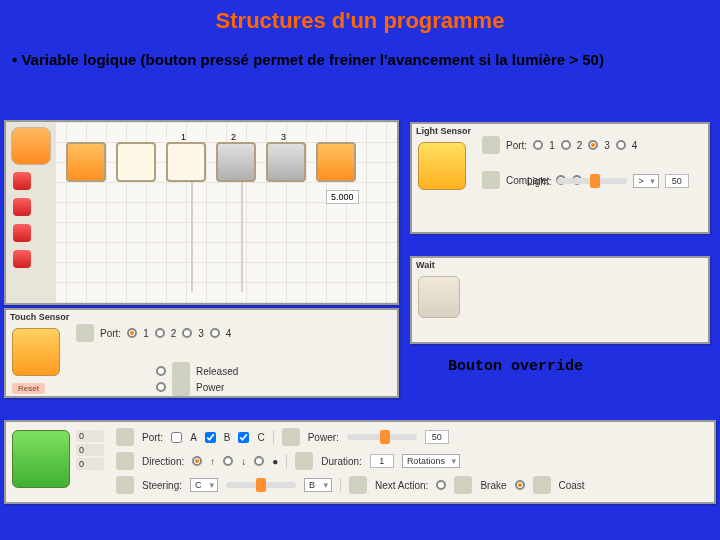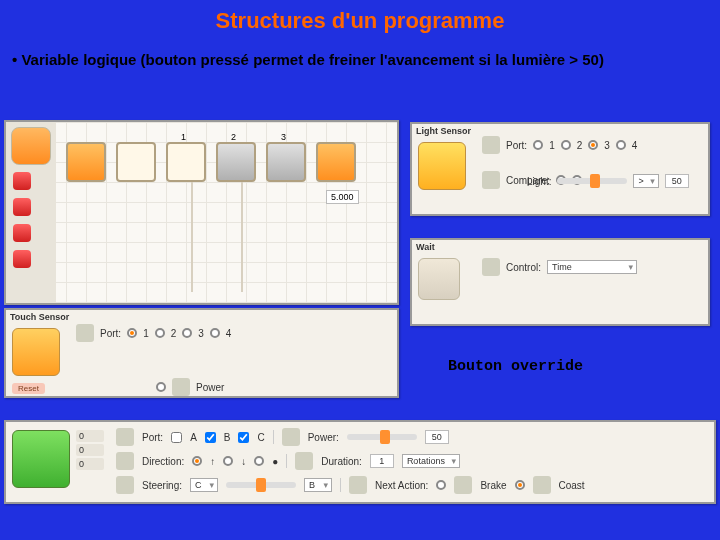--- a/index.html
+++ b/index.html
@@ -103,23 +103,23 @@
   }
   .slider-track {
     width: 70px; height: 6px; background: #ddd;
     border-radius: 3px; position:relative;
   }
   .slider-thumb {
     position:absolute; width:10px; height:14px;
     background:#ff9030; border-radius:2px; top:-4px;
   }
   
-  .light-panel { top: 122px; left: 410px; width: 300px; height: 94px; }
-  
-  .wait-panel { top: 238px; left: 410px; width: 300px; height: 88px; padding-left: 36px; }
+  .light-panel { top: 122px; left: 410px; width: 300px; height: 112px; }
+  
+  .wait-panel { top: 256px; left: 410px; width: 300px; height: 88px; padding-left: 36px; }
   .wait-icon {
     position: absolute; left: 6px; top: 18px; width: 42px; height: 42px;
     background: linear-gradient(#f0e8d8,#d8d0c0);
     border-radius: 6px; border:1px solid #c0b8a0;
   }
   
   .caption {
     position: absolute; top: 358px; left: 448px;
     font-family: "Courier New", monospace;
     font-size: 15px; font-weight: bold; color: #000;
@@ -182,20 +182,25 @@
     <span>Port:</span>
     <span class="radio on"></span>
       <span>1</span>
     <span class="radio"></span>
       <span>2</span>
     <span class="radio"></span>
       <span>3</span>
     <span class="radio"></span>
       <span>4</span>
   </div>
+  <div class="row" style="top:52px;left:150px">
+    <span class="radio"></span>
+    <span class="row-icon"></span>
+    <span>Released</span>
+  </div>
   <div class="row" style="top:68px;left:150px">
     <span class="radio"></span>
     <span class="row-icon"></span>
     <span>Power</span>
   </div>
 </div>
 
 <div class="panel light-panel">
   <span class="panel-title">Light Sensor</span>
   <div class="panel-icon" style="background:linear-gradient(#ffe060,#ffb020)"></div>
@@ -223,25 +228,20 @@
         <div class="slider-thumb" style="left:33px"></div>
       </div>
     <span class="dropdown" style="min-width:22px">&gt;</span>
     <span class="field">50</span>
   </div>
 </div>
 
 <div class="panel wait-panel">
   <span class="panel-title">Wait</span>
   <div class="wait-icon"></div>
-  <div class="row" style="top:18px">
-    <span class="row-icon"></span>
-    <span>Control:</span>
-    <span class="dropdown" style="min-width:90px">Time</span>
-  </div>
 </div>
 
 <div class="caption">
   <div>Bouton override</div>
 </div>
 
 <div class="panel move-panel">
   <div class="move-icon"></div>
   <div class="move-readout">
     <div>0</div>

